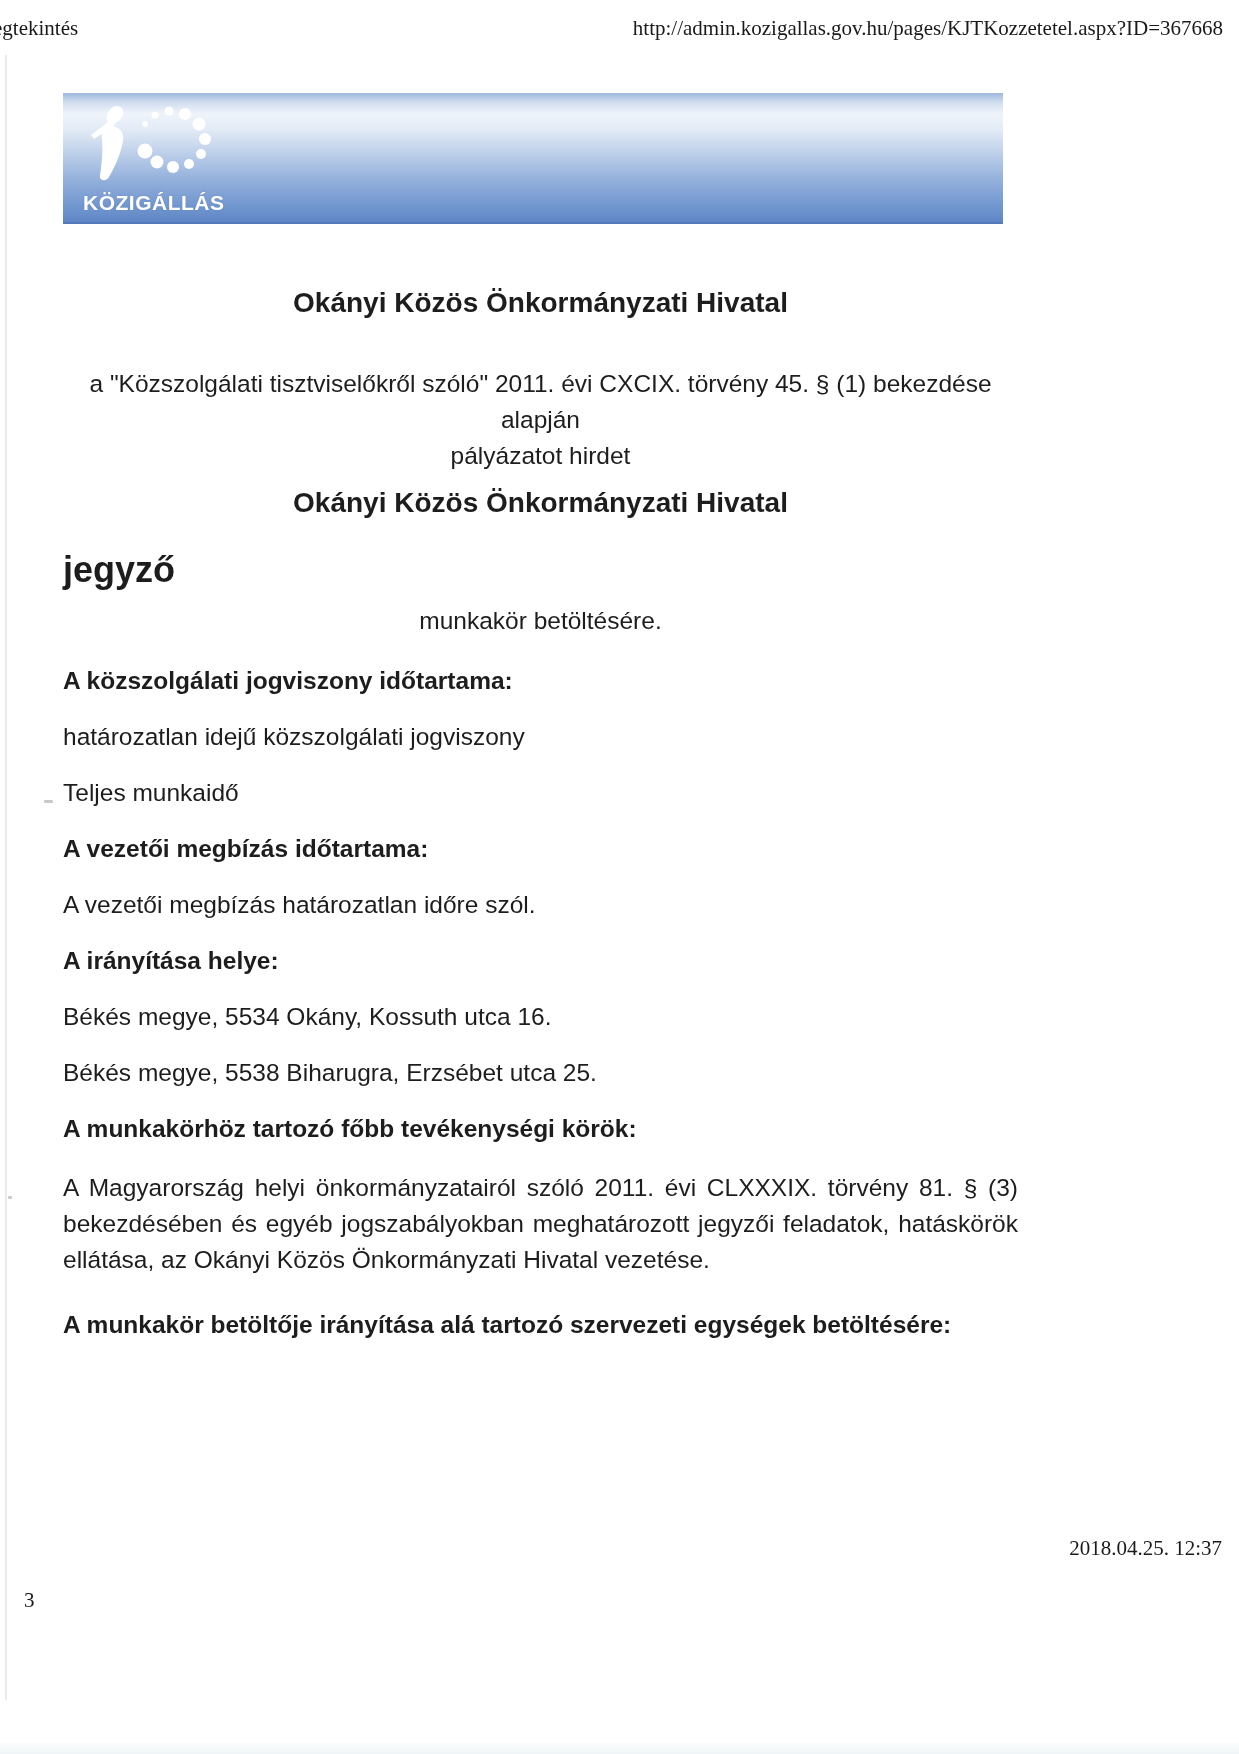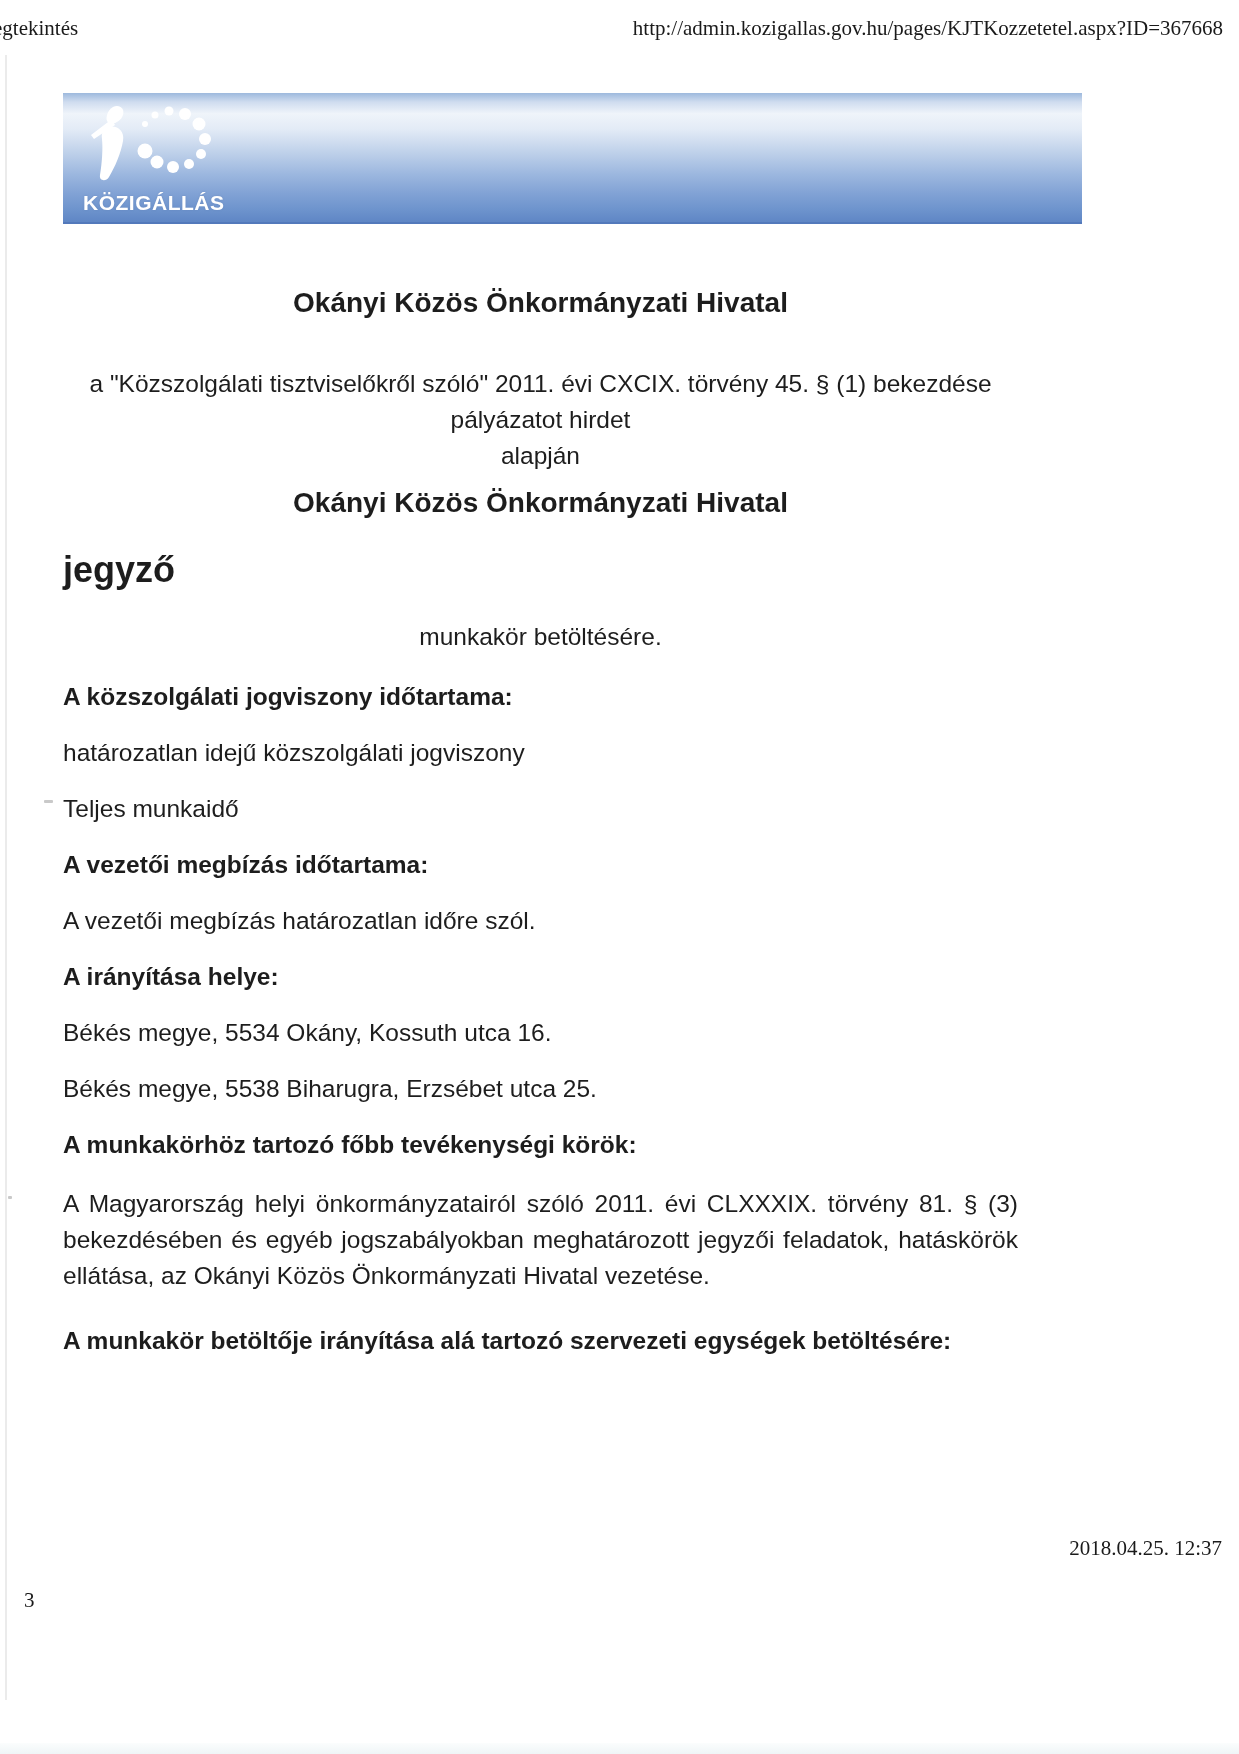--- a/index.html
+++ b/index.html
@@ -50,21 +50,21 @@
     position: absolute;
     top: 1536px; right: 17px;
     font-family: "Liberation Serif", serif;
     font-size: 21px; color: #1a1a1a;
   }
 
   
   .banner {
     position: absolute;
     left: 63px; top: 93px;
-    width: 1019px; height: 129px;
+    width: 940px; height: 129px;
     background: linear-gradient(180deg,
       #9db9dd 0%, #cfdcef 7%, #eff4fa 16%, #e3ebf6 28%,
       #bfd1ea 46%, #9cb7df 63%, #81a2d5 78%, #6e94cd 90%, #5f86c5 100%);
     border-bottom: 2px solid #5379bb;
   }
   .banner .logo { position: absolute; left: 16px; top: 8px; }
   .banner .logo-text {
     position: absolute; left: 20px; top: 98px;
     font-family: "Liberation Sans", sans-serif;
     font-weight: bold;
@@ -80,21 +80,21 @@
     left: 63px; top: 222px;
     width: 955px;
     font-size: 24.5px;
     line-height: 30px;
   }
 
   .doc-title   { margin-top: 64px;  font-size: 28px; line-height: 34px; font-weight: bold; text-align: center; }
   .legal-block { margin-top: 46px;  line-height: 36px; text-align: center; }
   .employer    { margin-top: 12px;  font-size: 28px; line-height: 34px; font-weight: bold; text-align: center; }
   .position    { margin-top: 28px;  font-size: 36px; line-height: 44px; font-weight: bold; }
-  .pos-suffix  { margin-top: 30px;  line-height: 30px; text-align: center; }
+  .pos-suffix  { margin-top: 14px;  line-height: 30px; text-align: center; }
 
   .sec-h  { margin-top: 26px; margin-bottom: 0; font-weight: bold; line-height: 30px; }
   .sec-p  { margin-top: 26px; margin-bottom: 0; line-height: 30px; }
   .sec-h:first-of-type { margin-top: 30px; }
   .sec-p.justify { text-align: justify; line-height: 36px; }
   .sec-h.last { margin-top: 32px; }
 
   
   .bottom-strip {
     position: absolute;
@@ -139,22 +139,22 @@
     </svg>
     <div class="logo-text">KÖZIGÁLLÁS</div>
   </div>
 
   <div class="content">
 
     <div class="doc-title">Okányi Közös Önkormányzati Hivatal</div>
 
     <div class="legal-block">
       <div>a "Közszolgálati tisztviselőkről szóló" 2011. évi CXCIX. törvény 45. § (1) bekezdése</div>
+      <div>alapján</div>
       <div>pályázatot hirdet</div>
-      <div>alapján</div>
     </div>
 
     <div class="employer">Okányi Közös Önkormányzati Hivatal</div>
 
     <div class="position">jegyző</div>
 
     <div class="pos-suffix">munkakör betöltésére.</div>
 
     <p class="sec-h">A közszolgálati jogviszony időtartama:</p>
     <p class="sec-p">határozatlan idejű közszolgálati jogviszony</p>

